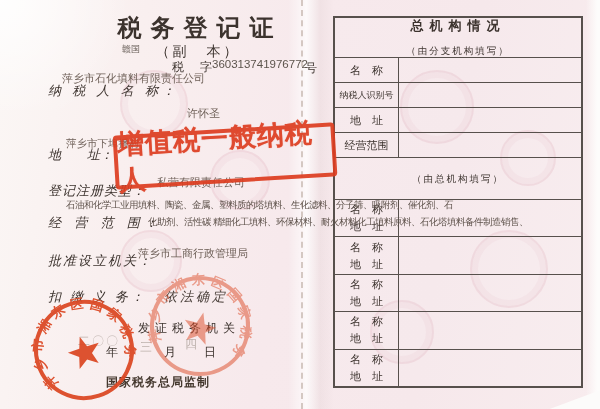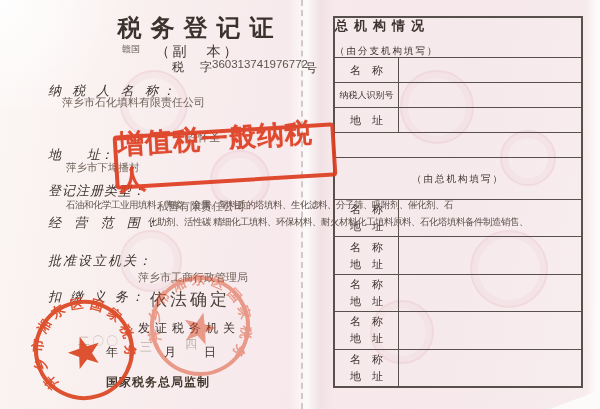--- a/index.html
+++ b/index.html
@@ -19,37 +19,37 @@
     background:linear-gradient(to right,rgba(255,255,255,0),#fdfcfb 80%);}
   .corner{position:absolute;right:-1px;bottom:-1px;z-index:9;width:0;height:0;
     border-left:54px solid transparent;border-bottom:20px solid #fcfbfa;}
   .tl-light{position:absolute;left:0;top:0;width:150px;height:110px;z-index:1;
     background:radial-gradient(circle at 0 0,rgba(255,255,255,.9),rgba(255,255,255,0) 70%);}
   
   .ltxt{z-index:5;}
   .title{font-size:24px;font-weight:bold;letter-spacing:9px;}
   .subtitle{font-size:14px;letter-spacing:3px;}
   .lbl{font-size:13px;font-style:italic;}
-  .val{font-size:11px;color:#6f6159;margin-top:24px;}
+  .val{font-size:11px;color:#6f6159;}
   .scope{font-size:9.5px;letter-spacing:-.5px;color:#5c5049;}
   .certnum{font-family:"Liberation Sans","DejaVu Sans",sans-serif;}
   .hw{color:#958a80;opacity:.6;}
   
   .vat-stamp{position:absolute;left:114px;top:129px;width:214px;height:46px;z-index:7;
     border:4px solid var(--stamp-red);border-radius:4px;transform:rotate(-3.5deg);
     display:flex;align-items:center;justify-content:center;opacity:.92;
     color:var(--stamp-red);font-weight:bold;font-size:27px;letter-spacing:1px;
     text-shadow:0 0 1px rgba(221,61,32,.55);}
   .seal{position:absolute;z-index:6;}
   
   .rtable{position:absolute;left:333px;top:16px;width:250px;height:372px;z-index:2;
     border:2px solid #57504c;box-sizing:border-box;display:flex;flex-direction:column;
     background:rgba(255,255,255,.06);}
   .thead{height:39px;border-bottom:1px solid #57504c;display:flex;flex-direction:column;
-    align-items:flex-start;justify-content:center;}
+    align-items:center;justify-content:center;}
   .thead .t1{font-size:13px;font-weight:bold;letter-spacing:6px;}
   .thead .t2{font-size:9.5px;letter-spacing:2px;margin-top:10px;}
   .trow{height:24px;border-bottom:1px solid #57504c;display:flex;}
   .tlabel{width:64px;border-right:1px solid #57504c;display:flex;align-items:center;
     justify-content:center;font-size:11px;box-sizing:border-box;}
   .tlabel.small{font-size:9px;letter-spacing:0;}
   .tvalue{flex:1;}
   .thead2{height:41px;border-bottom:1px solid #57504c;display:flex;flex-direction:column;
     align-items:center;justify-content:center;}
   .thead2 .t1{font-size:13.5px;font-weight:bold;letter-spacing:6px;}
@@ -86,20 +86,21 @@
     </div>
     <div class="trow">
       <div class="tlabel small">纳税人识别号</div>
       <div class="tvalue"></div>
     </div>
     <div class="trow">
       <div class="tlabel">地　址</div>
       <div class="tvalue"></div>
     </div>
     <div class="trow">
+      <div class="tlabel">经营范围</div>
       <div class="tvalue"></div>
     </div>
     <div class="thead2">
       <div class="t2">（由总机构填写）</div>
     </div>
     <div id="branch-container" style="display:flex;flex-direction:column;flex:1;">
     <div class="bblock" style="flex:1;">
       <div class="bcol">
         <div>名　称</div>
         <div>地　址</div>
@@ -165,21 +166,21 @@
   <div class="abs ltxt val" style="left:117px;top:175px;padding-left:40px;">私营有限责任公司</div>
 
   <div class="abs ltxt lbl" style="left:48px;top:214px;letter-spacing:5px;">经 营 范 围：</div>
   <div class="abs ltxt scope" style="left:66px;top:199px;">石油和化学工业用填料、陶瓷、金属、塑料质的塔填料、生化滤料、分子筛、吸附剂、催化剂、石</div>
   <div class="abs ltxt scope" style="left:148px;top:216px;">化助剂、活性碳 精细化工填料、环保材料、耐火材料化工填料原料、石化塔填料备件制造销售、</div>
 
   <div class="abs ltxt lbl" style="left:48px;top:252px;letter-spacing:2px;">批准设立机关：</div>
   <div class="abs ltxt val" style="left:138px;top:246px;">萍乡市工商行政管理局</div>
 
   <div class="abs ltxt lbl" style="left:48px;top:288px;letter-spacing:3px;">扣 缴 义 务：</div>
-  <div class="abs ltxt" style="left:150px;top:288px;font-size:17px;letter-spacing:3px;color:#493f39;">依法确定</div>
+  <div class="abs ltxt" style="left:164px;top:288px;font-size:13px;letter-spacing:3px;color:#493f39;font-style:italic;">依法确定</div>
 
   <div class="abs ltxt" style="left:138px;top:320px;font-size:12px;letter-spacing:1px;">发 证 税 务 机 关</div>
   <div class="abs ltxt hw" style="left:78px;top:333px;font-size:12px;letter-spacing:2px;">二〇〇</div>
   <div class="abs ltxt" style="left:106px;top:344px;font-size:12px;">年</div>
   <div class="abs ltxt hw" style="left:140px;top:339px;font-size:12px;">三</div>
   <div class="abs ltxt" style="left:164px;top:344px;font-size:12px;">月</div>
   <div class="abs ltxt hw" style="left:185px;top:336px;font-size:12px;">四</div>
   <div class="abs ltxt" style="left:204px;top:344px;font-size:12px;">日</div>
   <div class="abs ltxt" style="left:106px;top:374px;font-size:12px;letter-spacing:1px;font-weight:bold;color:#45392f;">国家税务总局监制</div>
 

